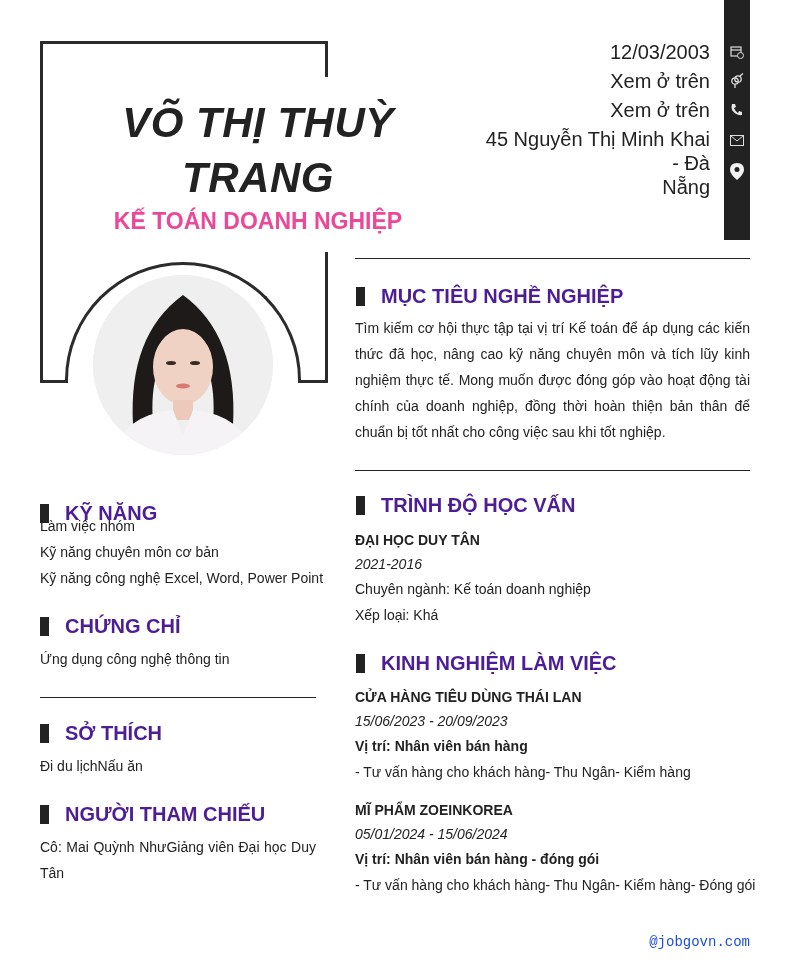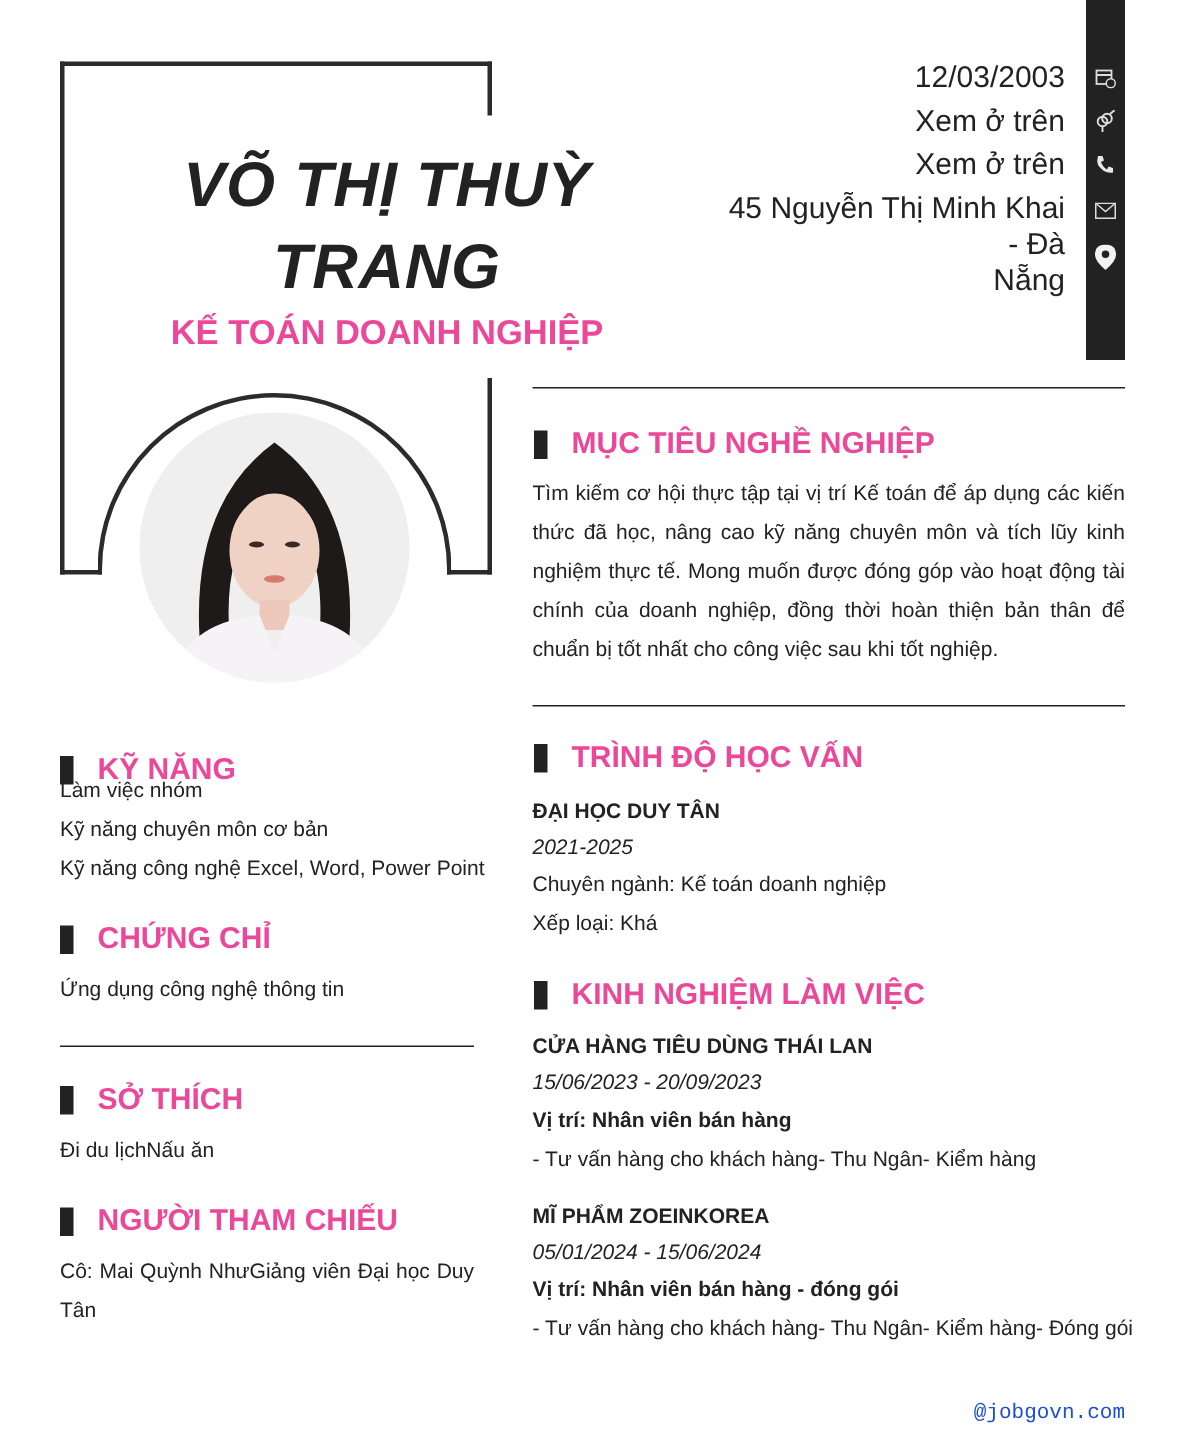--- a/index.html
+++ b/index.html
@@ -22,21 +22,21 @@
 
   
   .contact { position: absolute; right: 80px; top: 40px; width: 230px; text-align: right; font-size: 20px; color: #222222; }
   .contact .row { line-height: 24px; margin-bottom: 5px; }
   .contact .row.addr { line-height: 24px; }
   .icon-strip { position: absolute; left: 724px; top: 0; width: 26px; height: 240px; background: #222222; }
   .icon-strip .ic { position: absolute; left: 5px; width: 16px; height: 16px; display: flex; align-items: center; justify-content: center; }
 
   
   .hline { position: absolute; height: 1px; background: #222222; }
-  .sec-title { position: absolute; display: flex; align-items: center; font-weight: bold; font-size: 20px; color: #ec4899; }
+  .sec-title { position: absolute; display: flex; align-items: center; font-weight: bold; font-size: 20px; color: #4c1d95; }
   .sec-title .bar { display: inline-block; width: 9px; height: 19px; background: #222222; margin-right: 16px; }
   .txt { position: absolute; font-size: 14px; color: #222222; line-height: 26px; }
   .para { text-align: justify; }
   .bold { font-weight: bold; }
   .ital { font-style: italic; }
   .watermark { position: absolute; right: 40px; top: 934px; font-family: "Liberation Mono", "DejaVu Sans Mono", monospace; font-size: 14px; color: #1d4ed8; }
 </style>
 </head>
 <body>
 
@@ -119,21 +119,21 @@
   <span>MỤC TIÊU NGHỀ NGHIỆP</span>
 </div>
 <div class="txt para" style="left:355px; top:315px; width:395px;">Tìm kiếm cơ hội thực tập tại vị trí Kế toán để áp dụng các kiến thức đã học, nâng cao kỹ năng chuyên môn và tích lũy kinh nghiệm thực tế. Mong muốn được đóng góp vào hoạt động tài chính của doanh nghiệp, đồng thời hoàn thiện bản thân để chuẩn bị tốt nhất cho công việc sau khi tốt nghiệp.</div>
 
 <div class="hline" style="left:355px; top:470px; width:395px;"></div>
 <div class="sec-title" style="left:356px; top:494px;">
   <span class="bar"></span>
   <span>TRÌNH ĐỘ HỌC VẤN</span>
 </div>
 <div class="txt bold" style="left:355px; top:527px;">ĐẠI HỌC DUY TÂN</div>
-<div class="txt ital" style="left:355px; top:551px;">2021-2025</div>
+<div class="txt ital" style="left:355px; top:551px;">2021-2016</div>
 <div class="txt" style="left:355px; top:576px;">Chuyên ngành: Kế toán doanh nghiệp</div>
 <div class="txt" style="left:355px; top:602px;">Xếp loại: Khá</div>
 
 <div class="sec-title" style="left:356px; top:652px;">
   <span class="bar"></span>
   <span>KINH NGHIỆM LÀM VIỆC</span>
 </div>
 <div class="txt bold" style="left:355px; top:684px;">CỬA HÀNG TIÊU DÙNG THÁI LAN</div>
 <div class="txt ital" style="left:355px; top:708px;">15/06/2023 - 20/09/2023</div>
 <div class="txt bold" style="left:355px; top:733px;">Vị trí: Nhân viên bán hàng</div>

